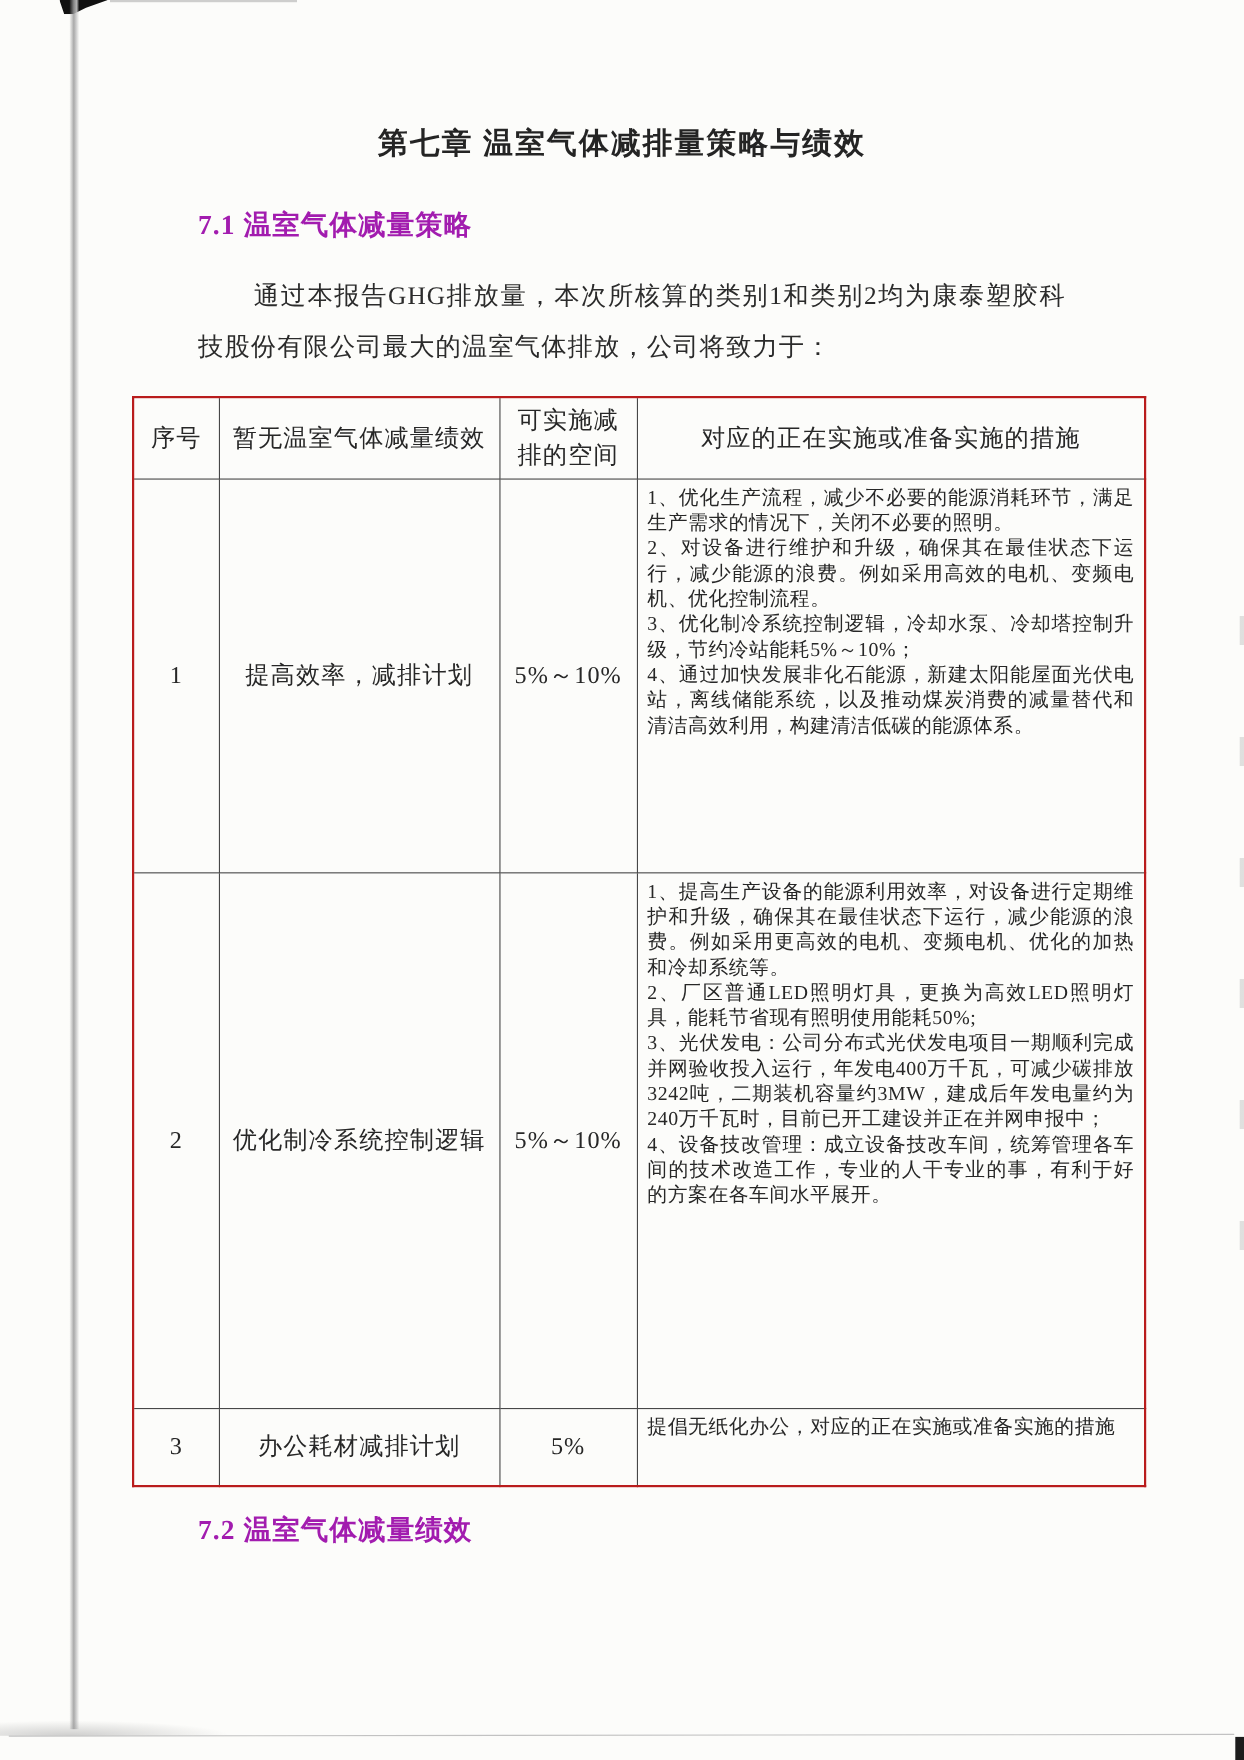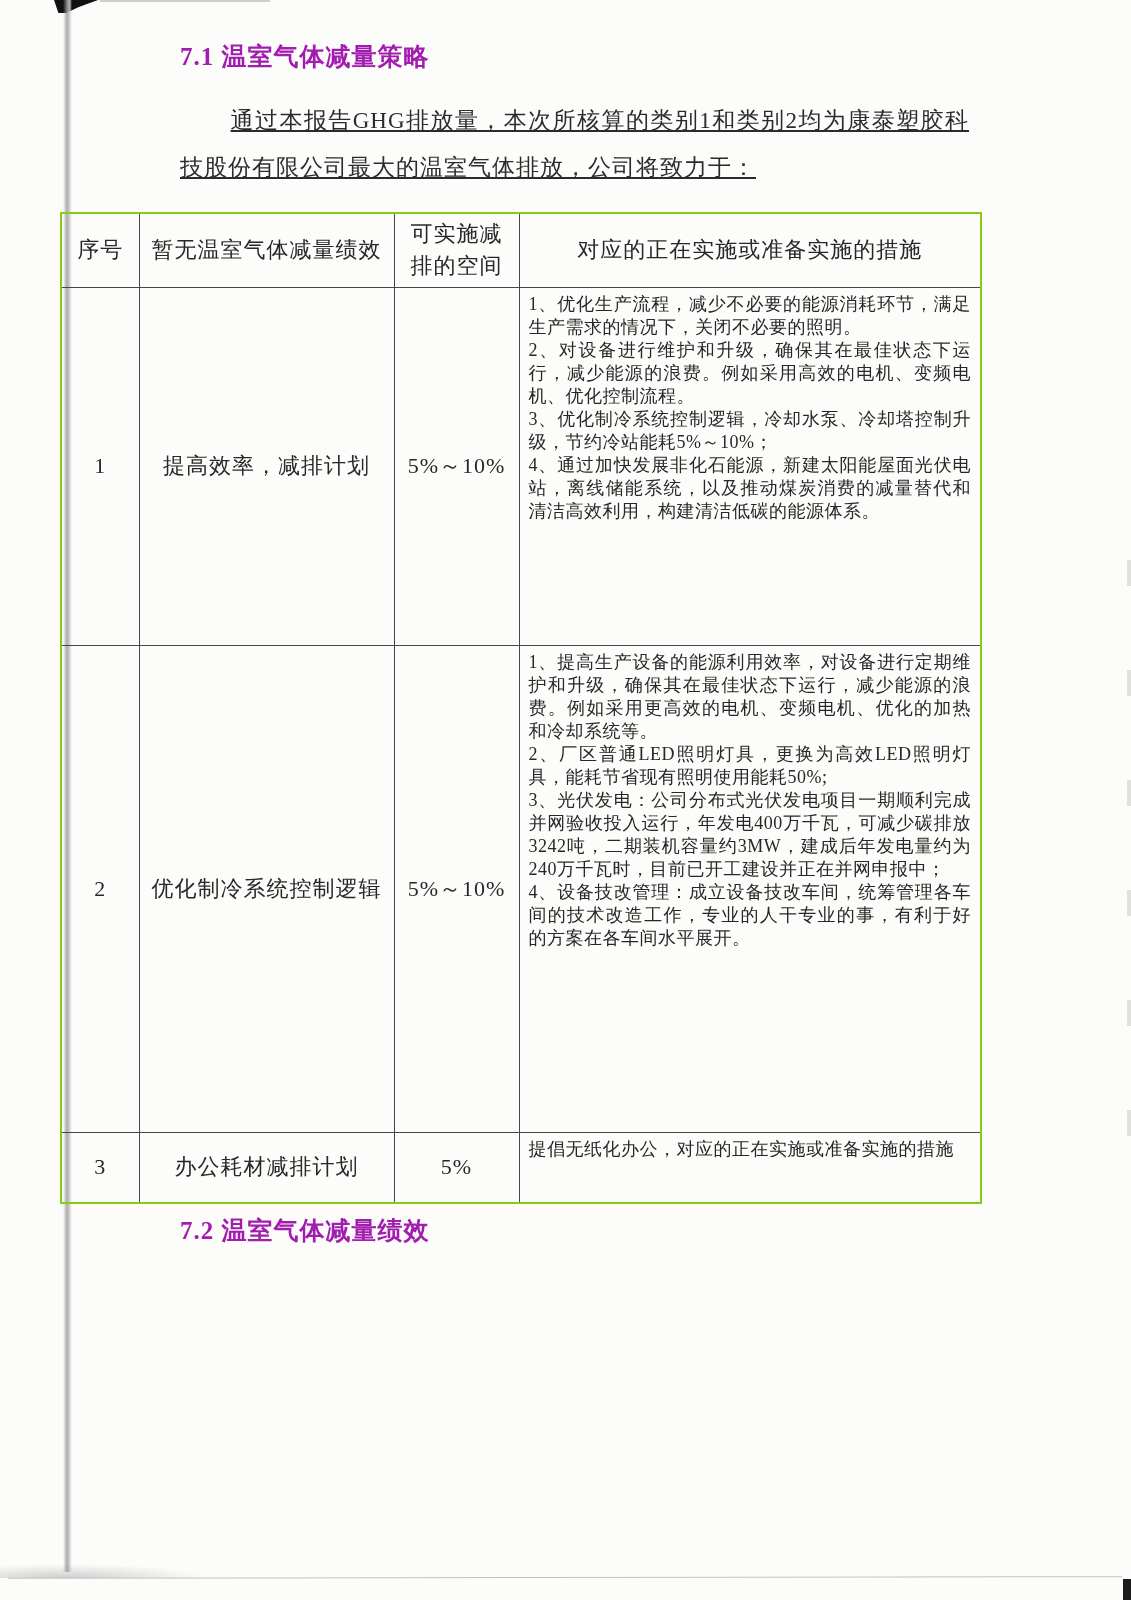--- a/index.html
+++ b/index.html
@@ -69,28 +69,27 @@
     color: #a21caf;
   }
 
   .body-para {
     margin: 24px 162px 0 180px;
     font-size: 23px;
     line-height: 47px;
     letter-spacing: 1px;
     text-indent: 2.2em;
     text-align: justify;
-    text-decoration: underline;
   }
 
   table.plan-table {
-    margin: 21px 0 0 60px;
+    margin: 21px 0 0 120px;
     width: 920px;
     border-collapse: collapse;
-    border: 2px solid #84cc16;
+    border: 2px solid #b91c1c;
     table-layout: fixed;
     font-size: 22px;
   }
   .plan-table col.c-no    { width: 78px; }
   .plan-table col.c-plan  { width: 255px; }
   .plan-table col.c-space { width: 125px; }
   .plan-table col.c-meas  { width: 462px; }
 
   .plan-table th, .plan-table td {
     border: 1.5px solid #474747;
@@ -115,38 +114,39 @@
     font-size: 18px;
     line-height: 23px;
     letter-spacing: 0.5px;
     text-align: justify;
     vertical-align: top;
   }
   tr.row-1 { height: 358px; }
   tr.row-2 { height: 487px; }
   tr.row-3 { height: 71px; }
 
-  .sect-72 { margin-top: 10px; }
+  .sect-72 { margin-top: 22px; }
   .closing-para { margin-top: 30px; }
 </style>
 </head>
 <body>
 
 <div class="page">
 
   <div class="scan-corner-tl"></div>
   <div class="scan-fold"></div>
   <div class="scan-topline"></div>
   <div class="scan-bleed-right"></div>
   <div class="scan-bottom-shadow"></div>
   <div class="scan-bottomline"></div>
   <div class="scan-corner-br"></div>
 
   <div class="content">
 
+    <div class="chapter-title">第七章 温室气体减排量策略与绩效</div>
 
     <div class="section-heading">7.1 温室气体减量策略</div>
 
     <p class="body-para">通过本报告GHG排放量，本次所核算的类别1和类别2均为康泰塑胶科技股份有限公司最大的温室气体排放，公司将致力于：</p>
 
     <table class="plan-table">
       <colgroup>
         <col class="c-no">
           <col class="c-plan">
           <col class="c-space">

